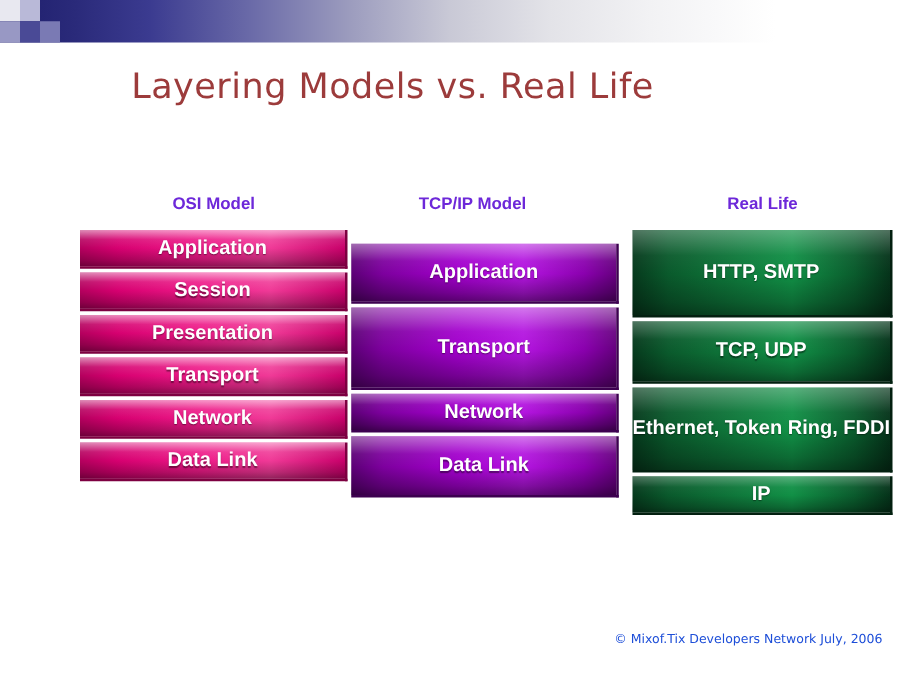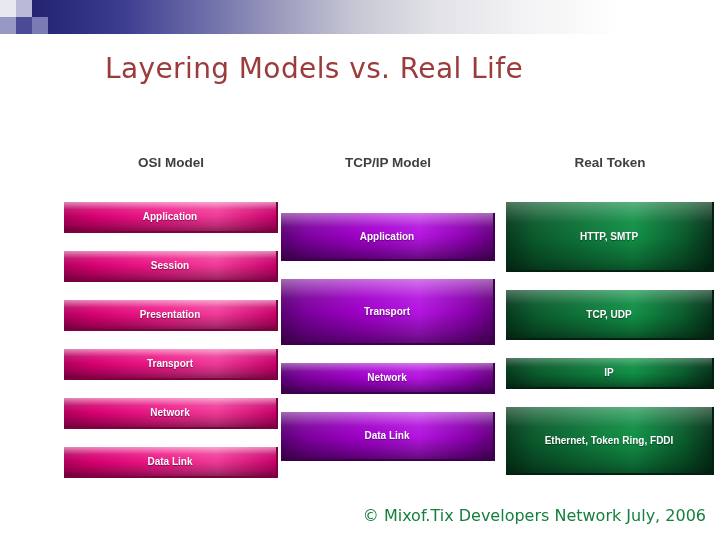--- a/index.html
+++ b/index.html
@@ -47,50 +47,49 @@
     font-size: 28px;
     color: #9c3b3b;
     letter-spacing: 0.4px;
     font-family: "DejaVu Sans", sans-serif;
   }
 
   
   .col-head {
     position: absolute;
     font-size: 13.5px;
-    color: #404040;
+    color: #6d28d9;
     font-family: "Liberation Sans", sans-serif;
     font-weight: bold;
     text-align: center;
   }
   .col-head.osi  { left: 64px;  top: 155px; width: 214px; }
-  .col-head.tcp  { left: 281px; top: 155px; width: 214px; }
+  .col-head.tcp  { left: 271px; top: 155px; width: 214px; }
   .col-head.real { left: 506px; top: 155px; width: 208px; }
 
   
   .stack {
     position: absolute;
   }
   .stack.osi  { left: 64px;  top: 184px; width: 214px; }
   .stack.tcp  { left: 281px; top: 195px; width: 214px; }
   .stack.real { left: 506px; top: 184px; width: 208px; }
 
   .layer {
     position: relative;
     box-sizing: border-box;
     margin-bottom: 3px;
     display: flex;
     align-items: center;
     justify-content: center;
     font-family: "Liberation Sans", sans-serif;
     font-weight: bold;
-    font-size: 10px;
+    font-size: 16px;
     color: #ffffff;
     text-shadow: 0 1px 1px rgba(0,0,0,0.45);
-    margin-top: 18px;
   }
 
   
   .layer.pink {
     height: 31px;
     background:
       linear-gradient(to bottom,
         rgba(255,255,255,0.55) 0%,
         rgba(255,255,255,0.10) 26%,
         rgba(0,0,0,0.00) 50%,
@@ -130,58 +129,58 @@
         #063a1d 0%, #0a5a2c 14%, #0f7a3c 42%, #119046 62%, #0a5c2d 86%, #05331a 100%);
     border-right: 2px solid #032010;
     border-bottom: 2px solid #032010;
   }
 
   
   .footer {
     position: absolute;
     right: 14px;
     top: 506px;
-    font-size: 16px;
-    color: #15803d;
+    font-size: 10px;
+    color: #1d4ed8;
     font-family: "DejaVu Sans", sans-serif;
   }
 </style>
 </head>
 <body>
 
 <div class="banner">
   <div class="banner-sq sq1"></div>
   <div class="banner-sq sq2"></div>
   <div class="banner-sq sq3"></div>
   <div class="banner-sq sq4"></div>
   <div class="banner-sq sq5"></div>
 </div>
 
 <div class="title">Layering Models vs. Real Life</div>
 
 <div class="col-head osi">OSI Model</div>
 <div class="col-head tcp">TCP/IP Model</div>
-<div class="col-head real">Real Token</div>
+<div class="col-head real">Real Life</div>
 
 <div class="stack osi">
   <div class="layer pink">Application</div>
   <div class="layer pink">Session</div>
   <div class="layer pink">Presentation</div>
   <div class="layer pink">Transport</div>
   <div class="layer pink">Network</div>
   <div class="layer pink">Data Link</div>
 </div>
 
 <div class="stack tcp">
   <div class="layer purple" style="height:48px">Application</div>
   <div class="layer purple" style="height:66px">Transport</div>
   <div class="layer purple" style="height:31px">Network</div>
   <div class="layer purple" style="height:49px">Data Link</div>
 </div>
 
 <div class="stack real">
   <div class="layer green" style="height:70px">HTTP, SMTP</div>
   <div class="layer green" style="height:50px">TCP, UDP</div>
+  <div class="layer green" style="height:68px">Ethernet, Token Ring, FDDI</div>
   <div class="layer green" style="height:31px">IP</div>
-  <div class="layer green" style="height:68px">Ethernet, Token Ring, FDDI</div>
 </div>
 
 <div class="footer">© Mixof.Tix Developers Network July, 2006</div>
 
 </body></html>

